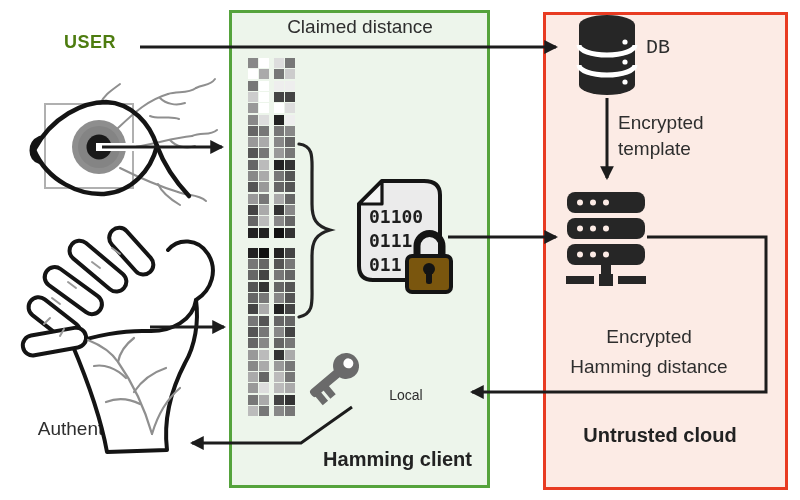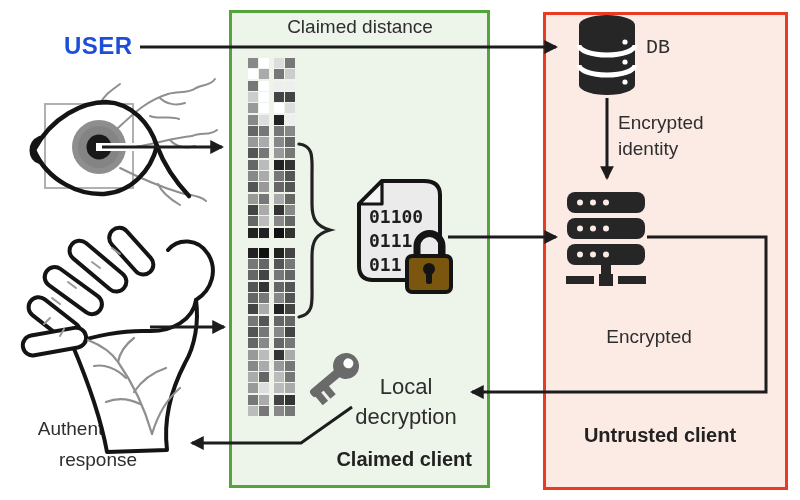--- a/index.html
+++ b/index.html
@@ -8,24 +8,24 @@
     font-family:"Liberation Sans",sans-serif;color:#2e2e2e;
   }
   .abs{position:absolute;}
   .box{position:absolute;box-sizing:border-box;border:3px solid;}
   #client-box{left:229px;top:10px;width:261px;height:478px;border-color:#55a33c;background:#edf5eb;z-index:1;}
   #cloud-box{left:543px;top:12px;width:245px;height:478px;border-color:#e83b22;background:#fcebe5;z-index:1;}
   .txt{position:absolute;z-index:3;white-space:pre-line;}
   .c{text-align:center;}
   .r{text-align:right;}
   .b{font-weight:bold;color:#222;}
-  #user-label{left:64px;top:32px;width:78px;font-size:24px;font-weight:bold;color:#1d4ed8;letter-spacing:.5px;}
+  #user-label{left:64px;top:32px;width:78px;font-size:18px;font-weight:bold;color:#4d7c0f;letter-spacing:.5px;}
   #claimed-identity{left:250px;top:16px;width:220px;font-size:19px;}
   #pq-text{left:325px;top:64px;width:158px;font-size:19px;line-height:28px;}
-  #local-text{left:342px;top:372px;width:128px;font-size:22px;line-height:30px;}
+  #local-text{left:342px;top:380px;width:128px;font-size:14px;line-height:30px;}
   #trusted-label{left:300px;top:448px;width:172px;font-size:20px;}
   #auth-text{left:12px;top:413px;width:172px;font-size:19px;line-height:31px;}
   #db-label{left:646px;top:36px;font-size:20px;font-family:Liberation Mono, monospace;}
   #template-text{left:618px;top:110px;font-size:19px;line-height:26px;}
   #hamming-text{left:546px;top:322px;width:206px;font-size:19px;line-height:30px;}
   #untrusted-label{left:556px;top:423px;width:208px;font-size:20px;line-height:24px;}
   #mosaic{left:248px;top:58px;width:48px;height:360px;z-index:2;}
   .mcell{position:absolute;width:10px;height:10px;}
   #overlay{left:0;top:0;z-index:4;pointer-events:none;}
   .iconsvg{position:absolute;z-index:2;}
@@ -37,27 +37,27 @@
 <body>
 
 <div id="canvas">
 
   <div id="client-box" class="box"></div>
   <div id="cloud-box" class="box"></div>
 
   <div id="user-label" class="txt">USER</div>
   <div id="claimed-identity" class="txt c">Claimed distance</div>
   <div id="pq-text" class="txt c"><span></span><br><span></span><br><span></span></div>
-  <div id="local-text" class="txt c"><span>Local</span><br><span>decryption</span></div>
-  <div id="trusted-label" class="txt r b">Claimed client</div>
-  <div id="auth-text" class="txt c"><span>Authentication</span><br><span>response</span></div>
+  <div id="local-text" class="txt c"><span>Local</span><br></div>
+  <div id="trusted-label" class="txt r b">Hamming client</div>
+  <div id="auth-text" class="txt c"><span>Authentication</span><br></div>
   <div id="db-label" class="txt">DB</div>
-  <div id="template-text" class="txt"><span>Encrypted</span><br><span>identity</span></div>
-  <div id="hamming-text" class="txt c"><span>Encrypted</span><br></div>
-  <div id="untrusted-label" class="txt c b"><span>Untrusted client</span><br></div>
+  <div id="template-text" class="txt"><span>Encrypted</span><br><span>template</span></div>
+  <div id="hamming-text" class="txt c"><span>Encrypted</span><br><span>Hamming distance</span></div>
+  <div id="untrusted-label" class="txt c b"><span>Untrusted cloud</span><br></div>
 
   <div id="mosaic" class="abs">
       <div class="mcell" style="left: 0px; top: 0px; width: 10px; height: 10px; background: rgb(136, 136, 136);"></div>
       <div class="mcell" style="left: 11px; top: 0px; width: 10px; height: 10px; background: rgb(255, 255, 255);"></div>
       <div class="mcell" style="left: 26px; top: 0px; width: 10px; height: 10px; background: rgb(221, 221, 221);"></div>
       <div class="mcell" style="left: 37px; top: 0px; width: 10px; height: 10px; background: rgb(119, 119, 119);"></div>
       <div class="mcell" style="left: 0px; top: 11.3px; width: 10px; height: 10px; background: rgb(255, 255, 255);"></div>
       <div class="mcell" style="left: 11px; top: 11.3px; width: 10px; height: 10px; background: rgb(170, 170, 170);"></div>
       <div class="mcell" style="left: 26px; top: 11.3px; width: 10px; height: 10px; background: rgb(119, 119, 119);"></div>
       <div class="mcell" style="left: 37px; top: 11.3px; width: 10px; height: 10px; background: rgb(204, 204, 204);"></div>

